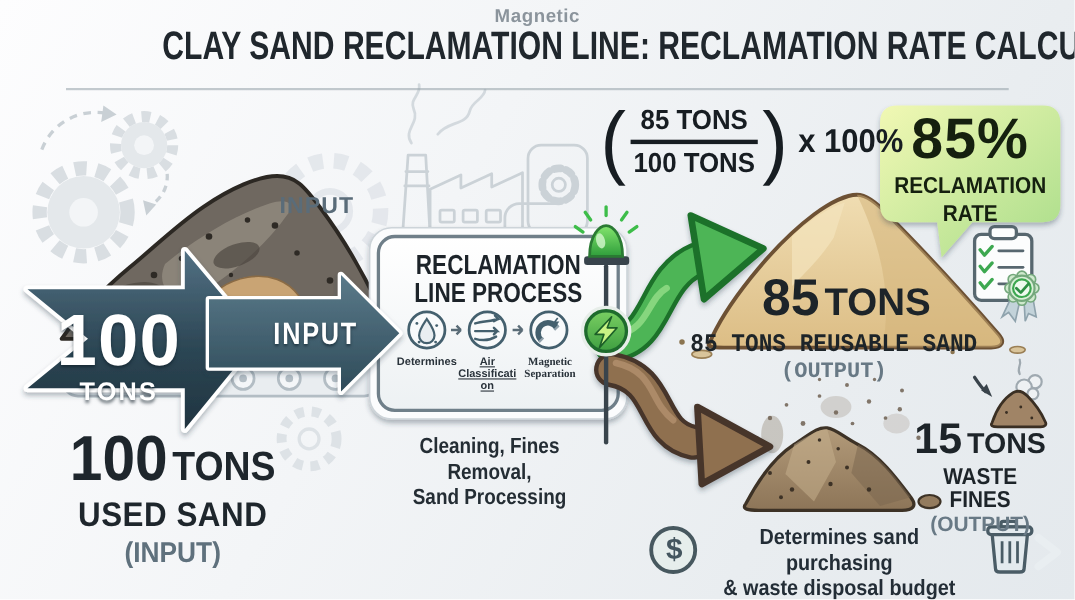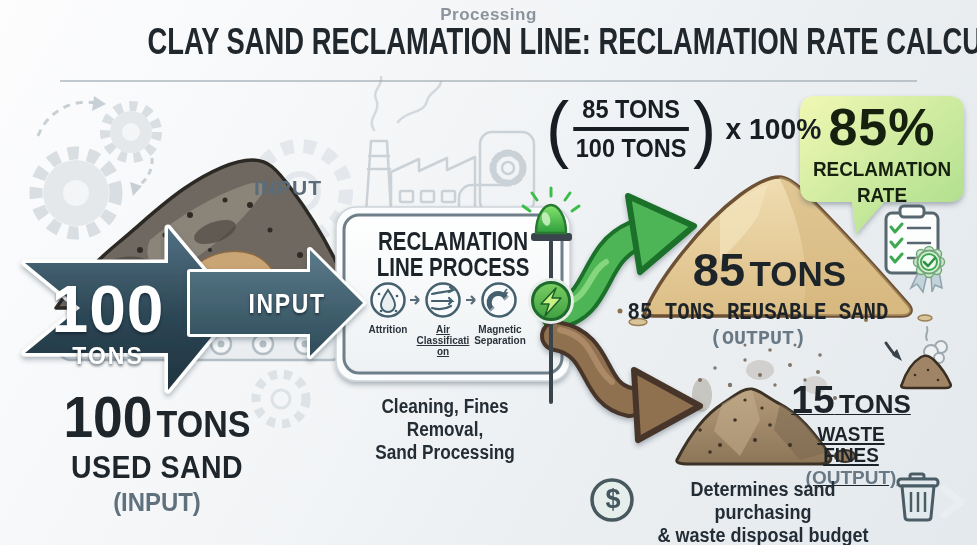--- a/index.html
+++ b/index.html
@@ -33,29 +33,29 @@
   .formula .frac{text-align:center;margin:0 4px;}
   .formula .num{font-size:25px;padding:0 10px 5px;border-bottom:4px solid #171d22;}
   .formula .den{font-size:25px;padding-top:5px;}
   .formula .mult{font-size:30px;margin-left:10px;}
   .bubble-txt{top:101px;left:800px;width:164px;color:#15200f;}
   .bubble-txt .v{font-size:52px;letter-spacing:1px;text-align:center;}
   .bubble-txt .l{font-size:21px;margin-top:5px;transform:scaleX(.9);transform-origin:center;}
   .box-title{top:228px;left:348px;width:210px;font-size:25px;color:#1c2329;line-height:1.05;}
   .box-title>div{transform:scaleX(.82);transform-origin:center;}
   .step-label{top:324px;font-size:10px;color:#2a333b;line-height:1.1;overflow-wrap:anywhere;}
-  .s1{left:358px;width:60px;} .s2{left:416px;width:54px;text-decoration:underline;} .s3{left:468px;width:64px;}
+  .s1{left:358px;width:60px;} .s2{left:416px;width:54px;text-decoration:underline;} .s3{left:468px;width:64px;font-family:Liberation Serif, serif;}
   .box-caption{top:395px;left:325px;width:240px;font-size:20px;color:#242d34;line-height:1.15;}
   .box-caption>div{transform:scaleX(.86);transform-origin:center;}
   .pile-85{top:246px;left:672px;width:195px;color:#1d2429;}
   .pile-85 .v{font-size:47px;text-align:right;} .pile-85 .u{font-size:35px;}
   .reusable{top:302px;left:603px;width:310px;color:#1d2429;font-family:Liberation Mono, monospace;}
   .reusable .l1{font-size:23px;transform:scaleX(.9);transform-origin:center;}
   .reusable .l2{font-size:20px;margin-top:4px;color:#687985;}
-  .waste-blk{top:380px;left:782px;width:138px;color:#1d2429;text-decoration:underline;}
+  .waste-blk{top:380px;left:822px;width:138px;color:#1d2429;}
   .waste-blk .l1 .v{font-size:39px;} .waste-blk .l1 .u{font-size:26px;}
   .waste-blk .l2{font-size:21px;margin-top:4px;transform:scaleX(.9);transform-origin:center;}
   .waste-blk .l3{font-size:19px;margin-top:3px;color:#687985;}
   .footer-note{top:478px;left:632px;width:262px;font-size:20px;color:#232d36;line-height:1.15;}
   .footer-note>div{transform:scaleX(.9);transform-origin:center;}
   .dollar{top:486px;left:596px;width:34px;font-size:27px;color:#44565f;}
 </style>
 </head>
 <body>
 
@@ -359,21 +359,21 @@
     <path d="M902,486 H934 L931,517 Q931,520 927,520 H909 Q905,520 905,517 Z" fill="#e3eaee" stroke-width="3"></path>
     <g stroke-width="2.5">
           <line x1="911" y1="492" x2="911" y2="512"></line>
           <line x1="918" y1="492" x2="918" y2="512"></line>
           <line x1="925" y1="492" x2="925" y2="512"></line>
         </g>
   </g>
   <polyline points="944,489 961,502 944,515" fill="none" stroke="#e9eef1" stroke-width="7" stroke-linecap="round" stroke-linejoin="round"></polyline>
 </svg>
 
-  <div class="txt brand center">Processing</div>
+  <div class="txt brand center">Magnetic</div>
   <div class="txt title center"><span>CLAY SAND RECLAMATION LINE: RECLAMATION RATE CALCULATION</span></div>
   <div class="divider"></div>
 
   <div class="txt pile-input-label center">INPUT</div>
 
   <div class="txt arrow-100 center">
     <div class="v">100</div>
     <div class="u">TONS</div>
   </div>
   <div class="txt arrow-input center"><span>INPUT</span></div>
@@ -400,21 +400,21 @@
   <div class="txt bubble-txt center">
     <div class="v">85%</div>
     <div class="l">RECLAMATION</div>
     <div class="l">RATE</div>
   </div>
 
   <div class="txt box-title center">
     <div>RECLAMATION</div>
     <div>LINE PROCESS</div>
   </div>
-  <div class="txt step-label s1 center">Attrition</div>
+  <div class="txt step-label s1 center">Determines</div>
   <div class="txt step-label s2 center">Air Classification</div>
   <div class="txt step-label s3 center">Magnetic Separation</div>
   <div class="txt box-caption center">
     <div>Cleaning, Fines Removal,</div>
     <div>Sand Processing</div>
   </div>
 
   <div class="txt pile-85 center">
     <span class="v">85</span>
     <span class="u">TONS</span>

